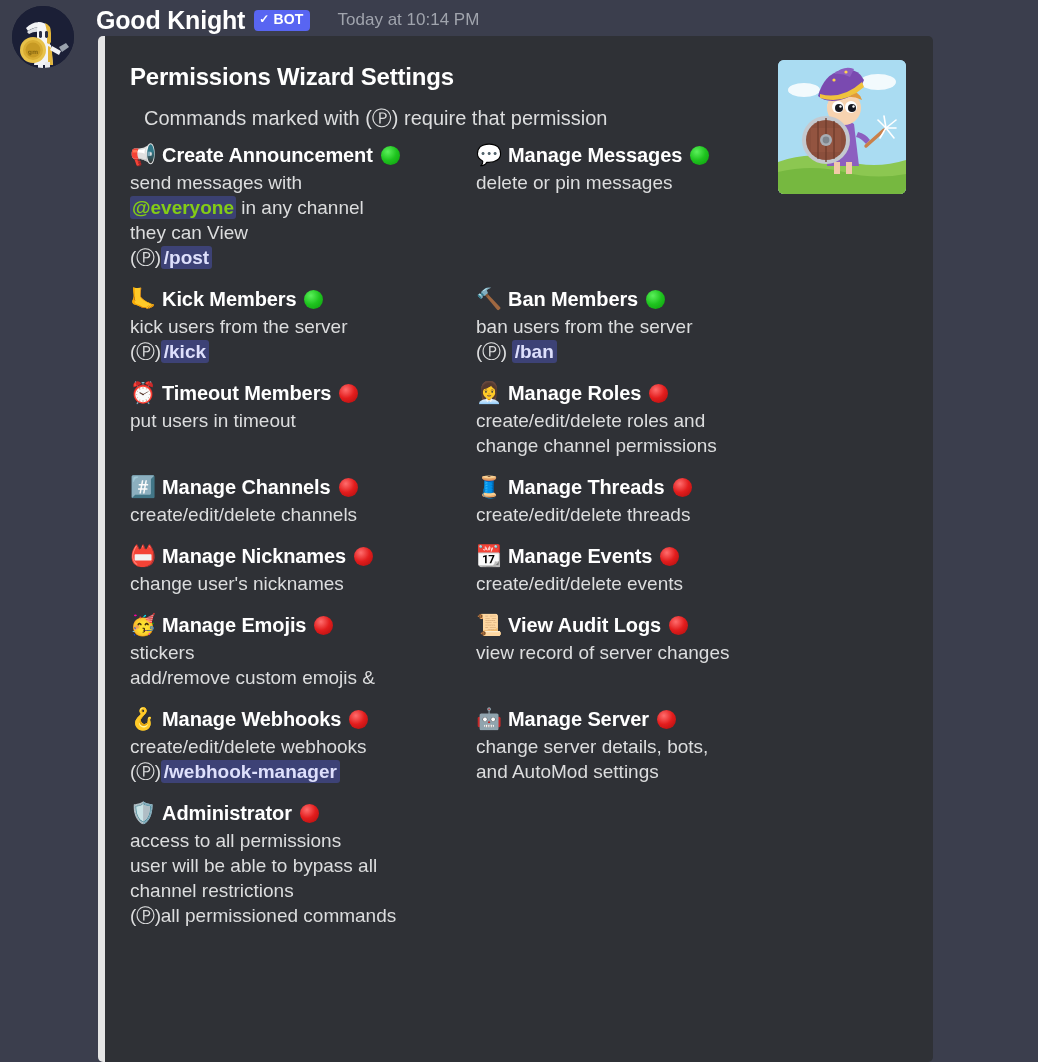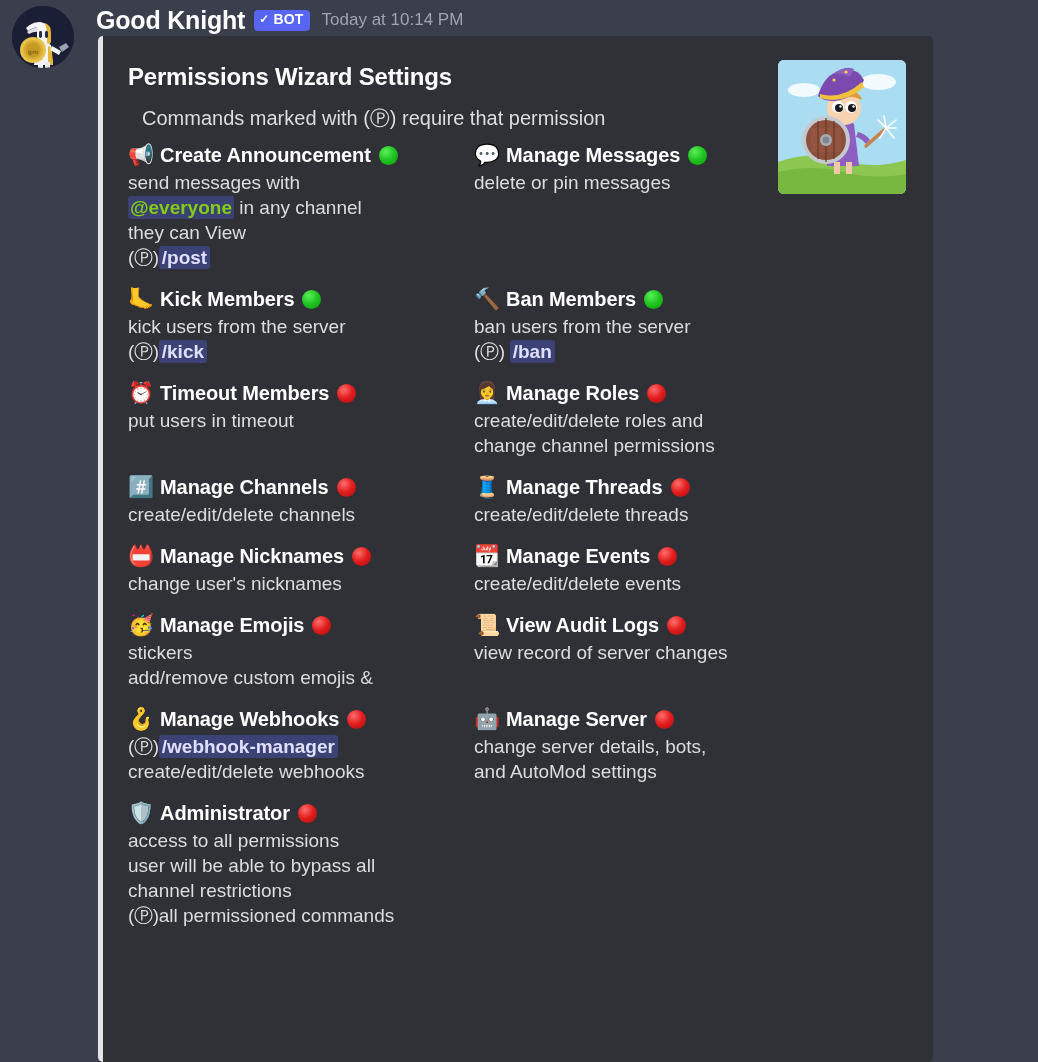--- a/index.html
+++ b/index.html
@@ -61,33 +61,33 @@
     font-weight: 700;
     letter-spacing: 0.2px;
     line-height: 15px;
     height: 21px;
   }
   .bot-tag .check { font-size: 12px; line-height: 15px; }
   .timestamp {
     color: #a0a4ad;
     font-size: 17px;
     line-height: 22px;
-    margin-left: 3px;
+    margin-left: 19px;
   }
 
   
   .embed {
     position: absolute;
     left: 98px;
     top: 36px;
     width: 835px;
     height: 1026px;
     background: #2f3136;
     border-radius: 5px;
-    border-left: 5px solid #e5e5e5;
+    border-left: 7px solid #e5e5e5;
     overflow: hidden;
   }
   .embed-inner {
     position: relative;
     padding: 26px 16px 16px 25px;
     height: 100%;
   }
 
   .embed-title {
     color: #ffffff;
@@ -434,22 +434,22 @@
             </div>
           </div>
           <div class="frow">
             <div class="fcol">
               <div class="fname">
                 <span class="emj">🪝</span>
                 <span>Manage Webhooks</span>
                 <span class="dot red"></span>
               </div>
               <div class="fval">
+                <span class="line">create/edit/delete webhooks</span>
                 <span class="line"><span class="pmark">(Ⓟ)</span><span class="cmd">/webhook-manager</span></span>
-                <span class="line">create/edit/delete webhooks</span>
               </div>
             </div>
             <div class="fcol">
               <div class="fname">
                 <span class="emj">🤖</span>
                 <span>Manage Server</span>
                 <span class="dot red"></span>
               </div>
               <div class="fval">
                 <span class="line">change server details, bots,</span>

